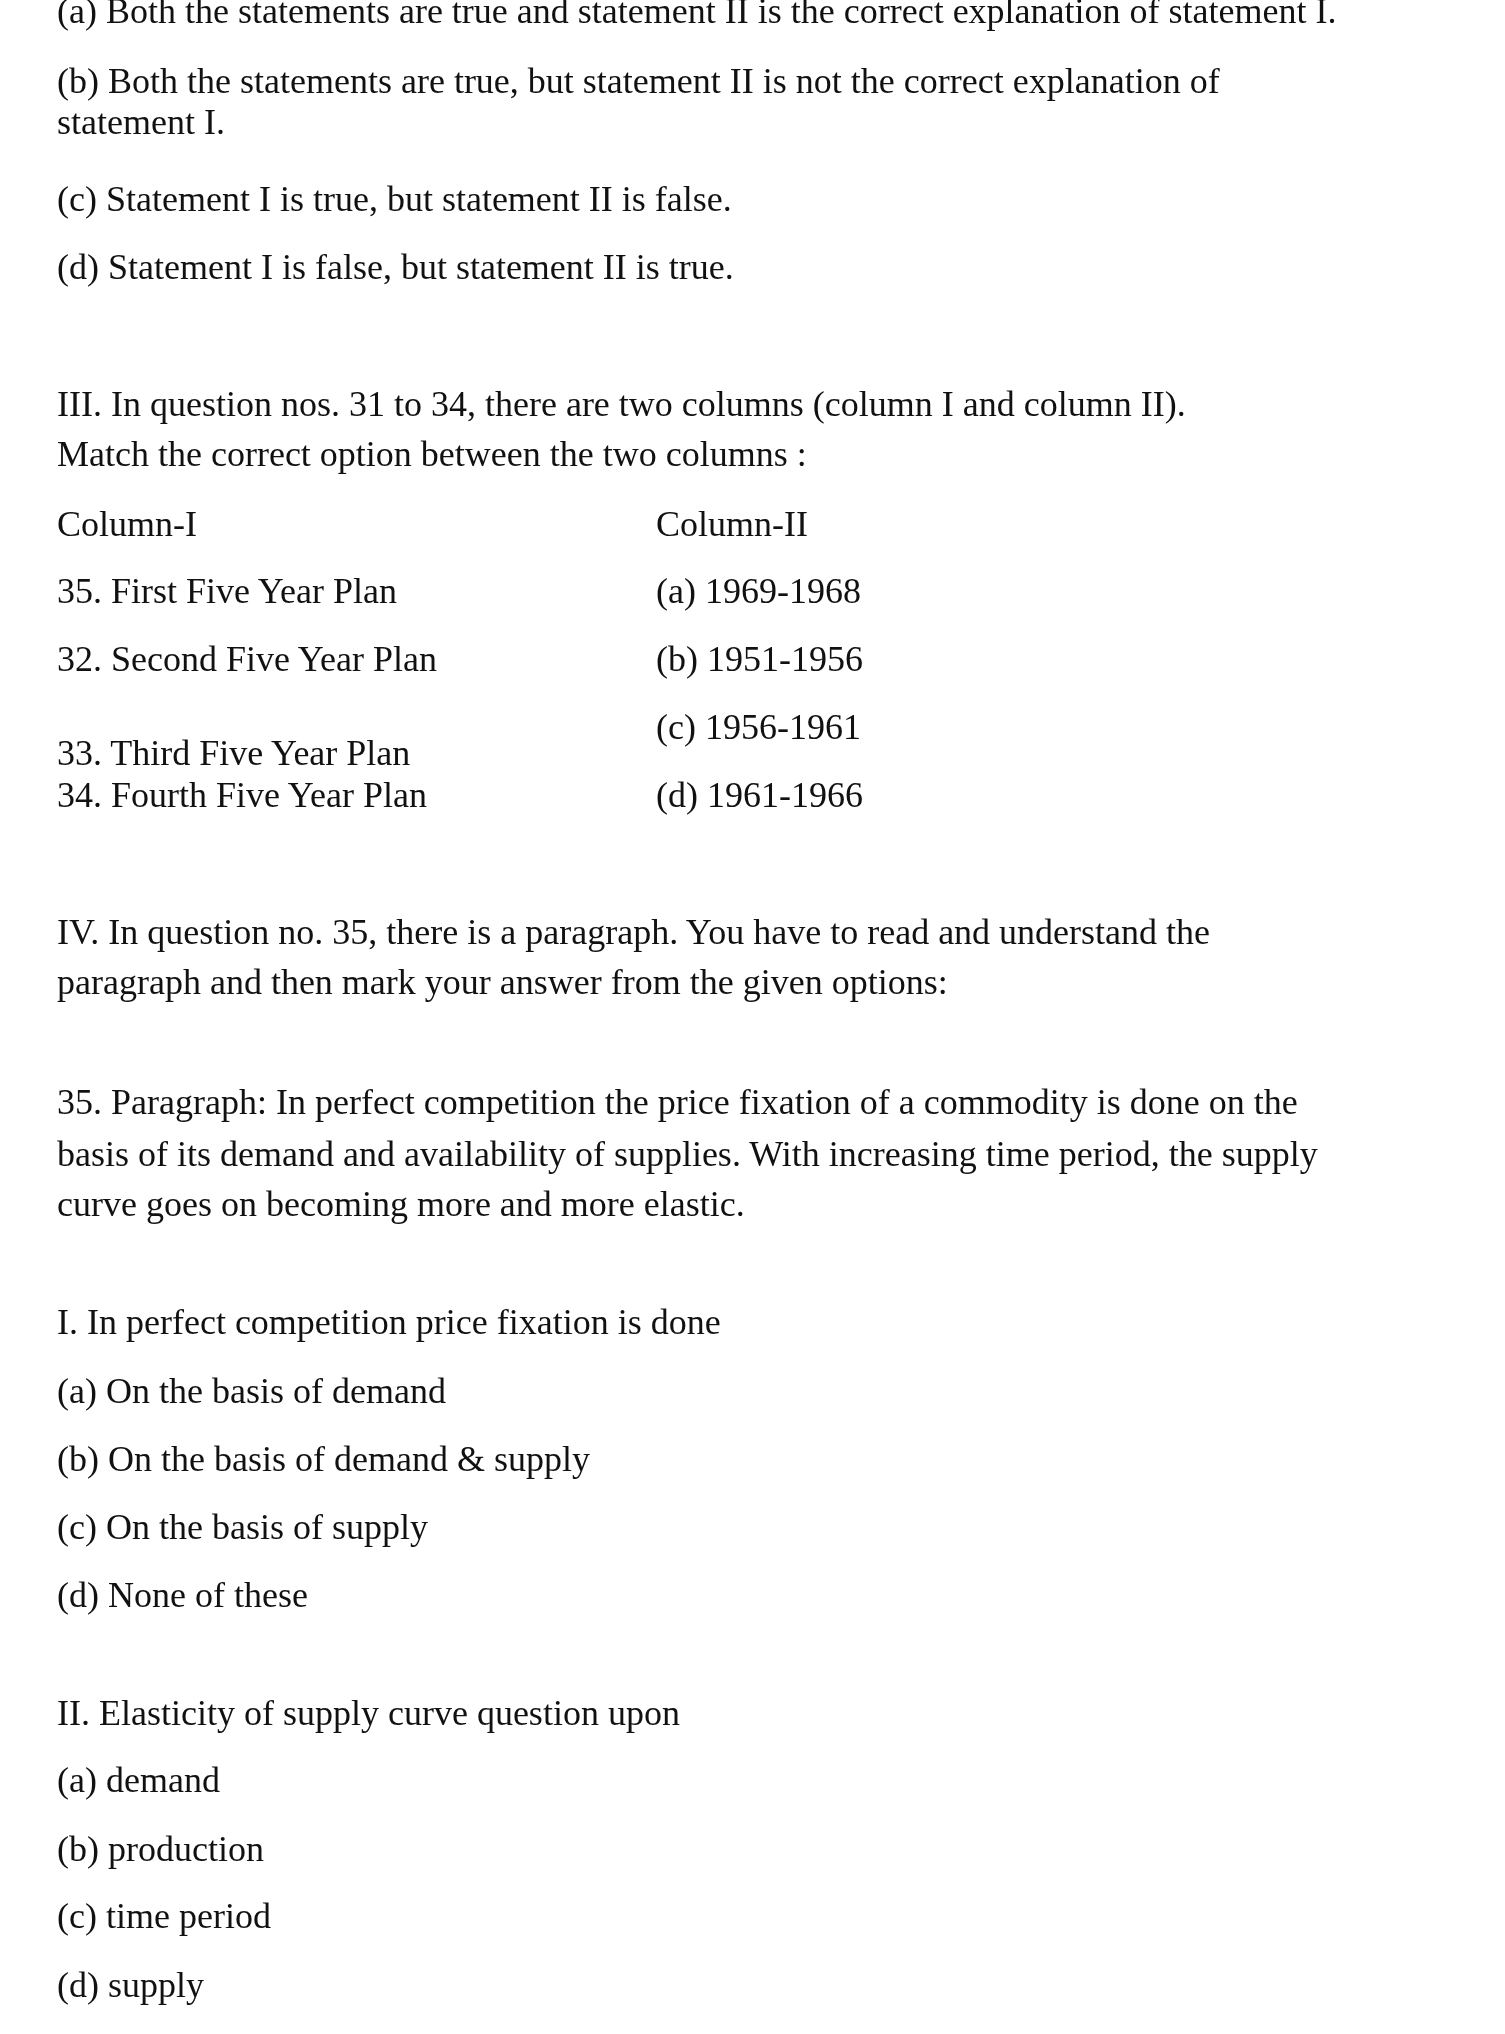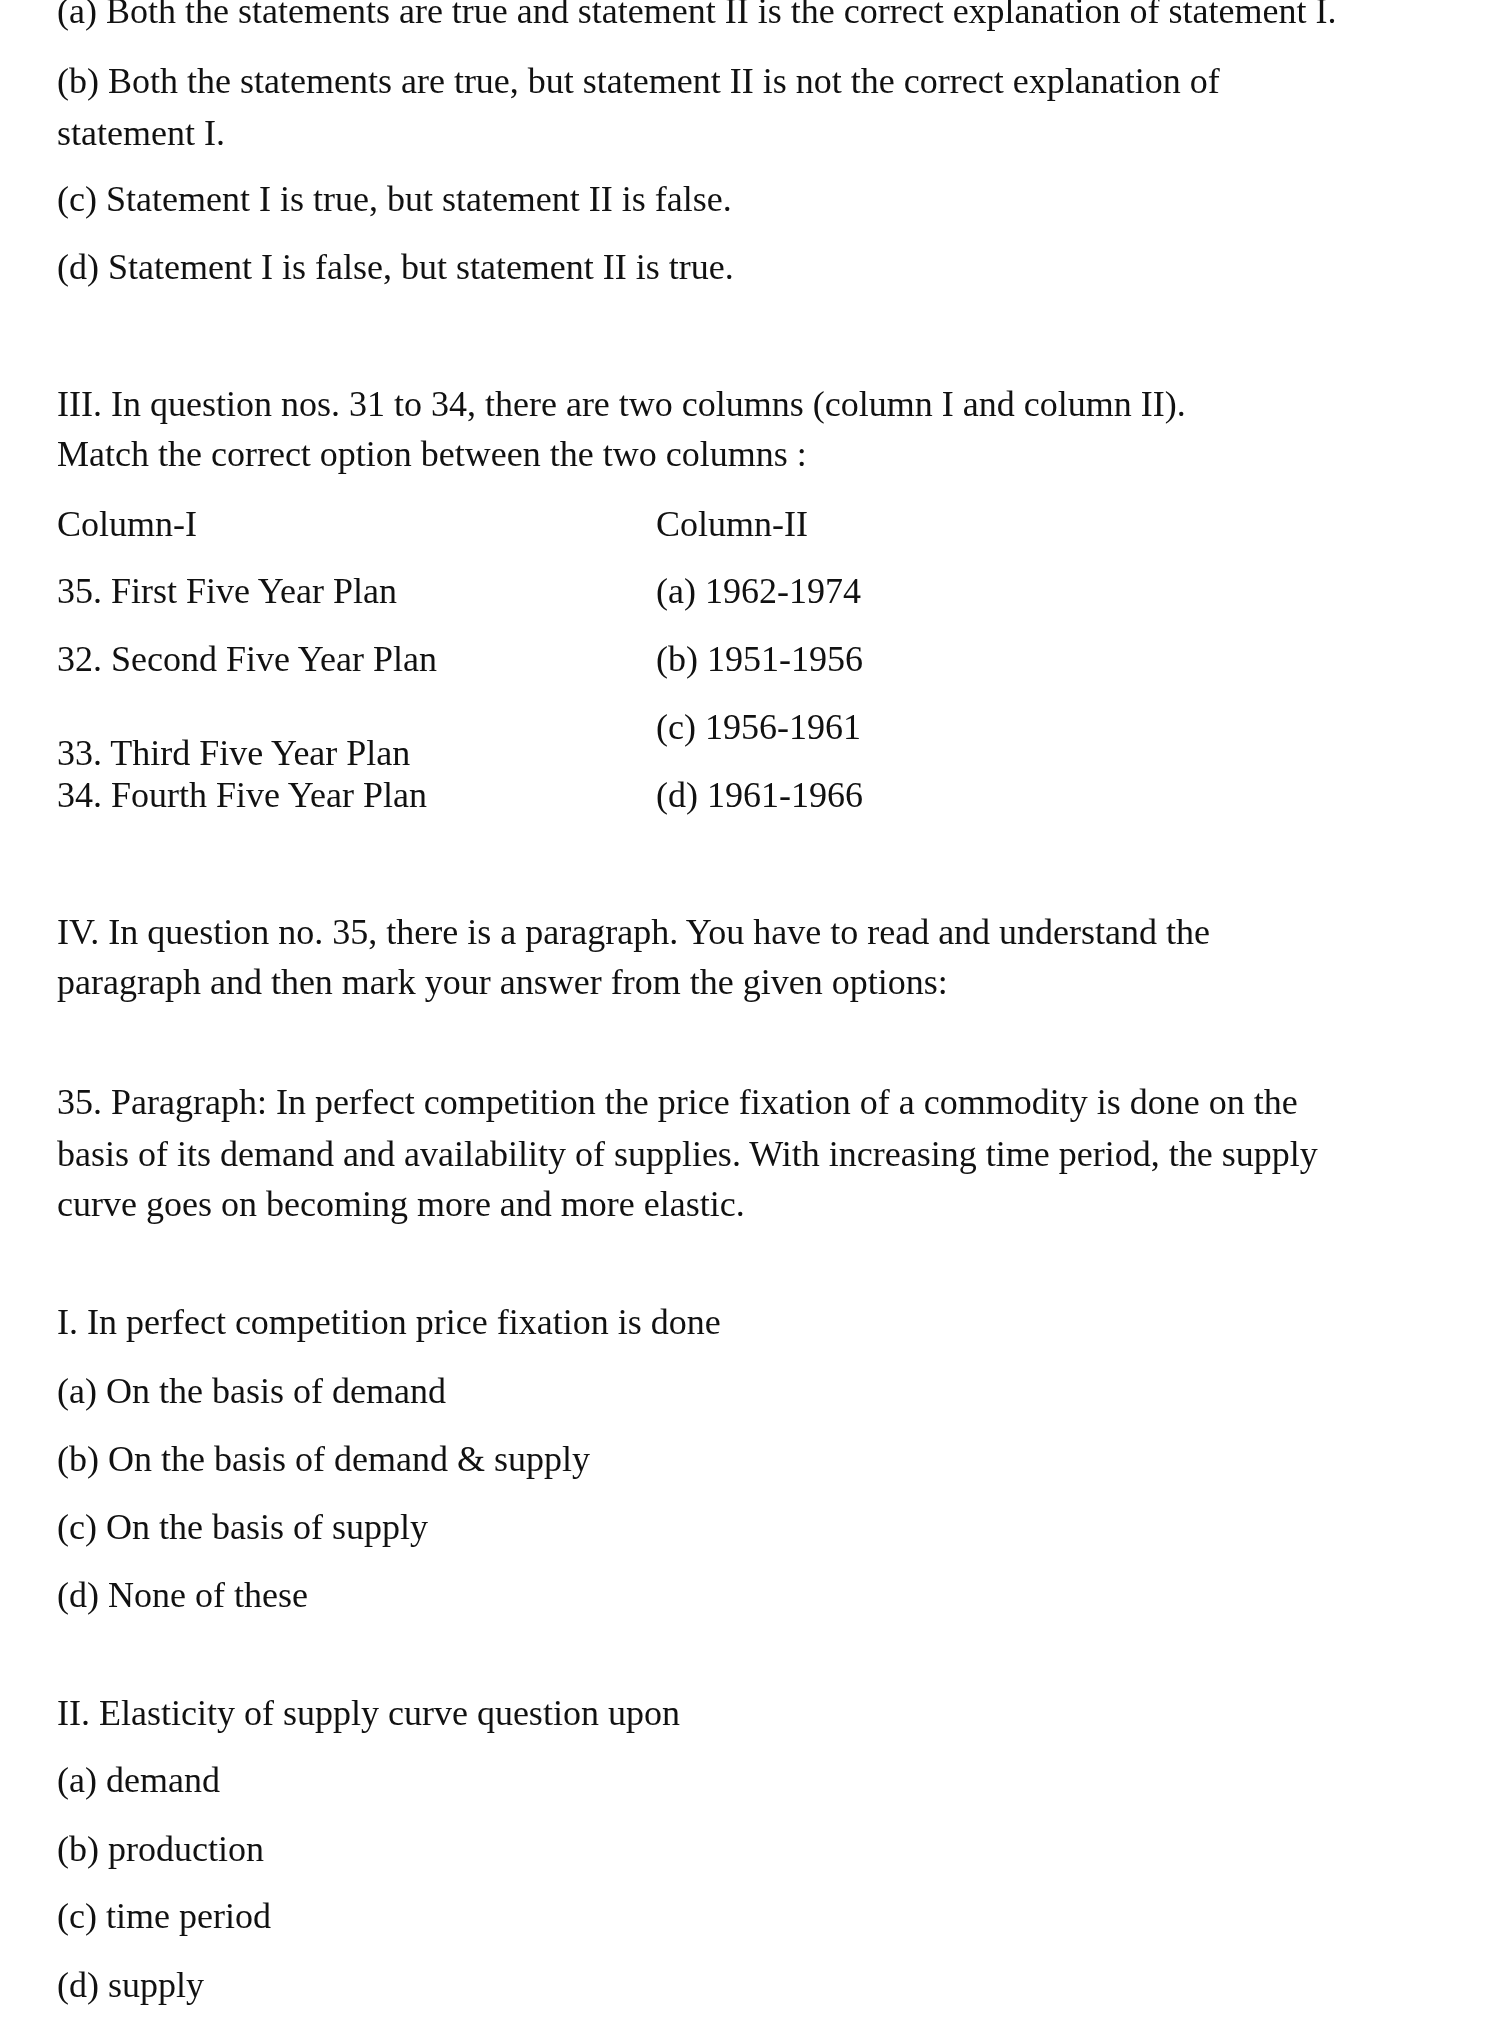--- a/index.html
+++ b/index.html
@@ -8,32 +8,32 @@
   .line { position: absolute; left: 57px; font-size: 36px; line-height: 50px; height: 50px;
           white-space: nowrap; }
   .bold { font-weight: normal; }
   .col2 { left: 656px; }
 </style>
 </head>
 <body>
 
 <div class="line" style="top:-14px">(a) Both the statements are true and statement II is the correct explanation of statement I.</div>
 <div class="line" style="top:56px">(b) Both the statements are true, but statement II is not the correct explanation of</div>
-<div class="line" style="top:108px">statement I.</div>
+<div class="line" style="top:97px">statement I.</div>
 <div class="line" style="top:174px">(c) Statement I is true, but statement II is false.</div>
 <div class="line" style="top:242px">(d) Statement I is false, but statement II is true.</div>
 
 <div class="line bold" style="top:379px">III. In question nos. 31 to 34, there are two columns (column I and column II).</div>
 <div class="line bold" style="top:429px">Match the correct option between the two columns :</div>
 
 <div class="line" style="top:499px">Column-I</div>
 <div class="line col2" style="top:499px">Column-II</div>
 
 <div class="line" style="top:566px">35. First Five Year Plan</div>
-<div class="line col2" style="top:566px">(a) 1962-1974</div>
+<div class="line col2" style="top:566px">(a) 1969-1968</div>
 
 <div class="line" style="top:634px">32. Second Five Year Plan</div>
 <div class="line col2" style="top:634px">(b) 1951-1956</div>
 
 <div class="line" style="top:728px">33. Third Five Year Plan</div>
 <div class="line col2" style="top:702px">(c) 1956-1961</div>
 
 <div class="line" style="top:770px">34. Fourth Five Year Plan</div>
 <div class="line col2" style="top:770px">(d) 1961-1966</div>
 

